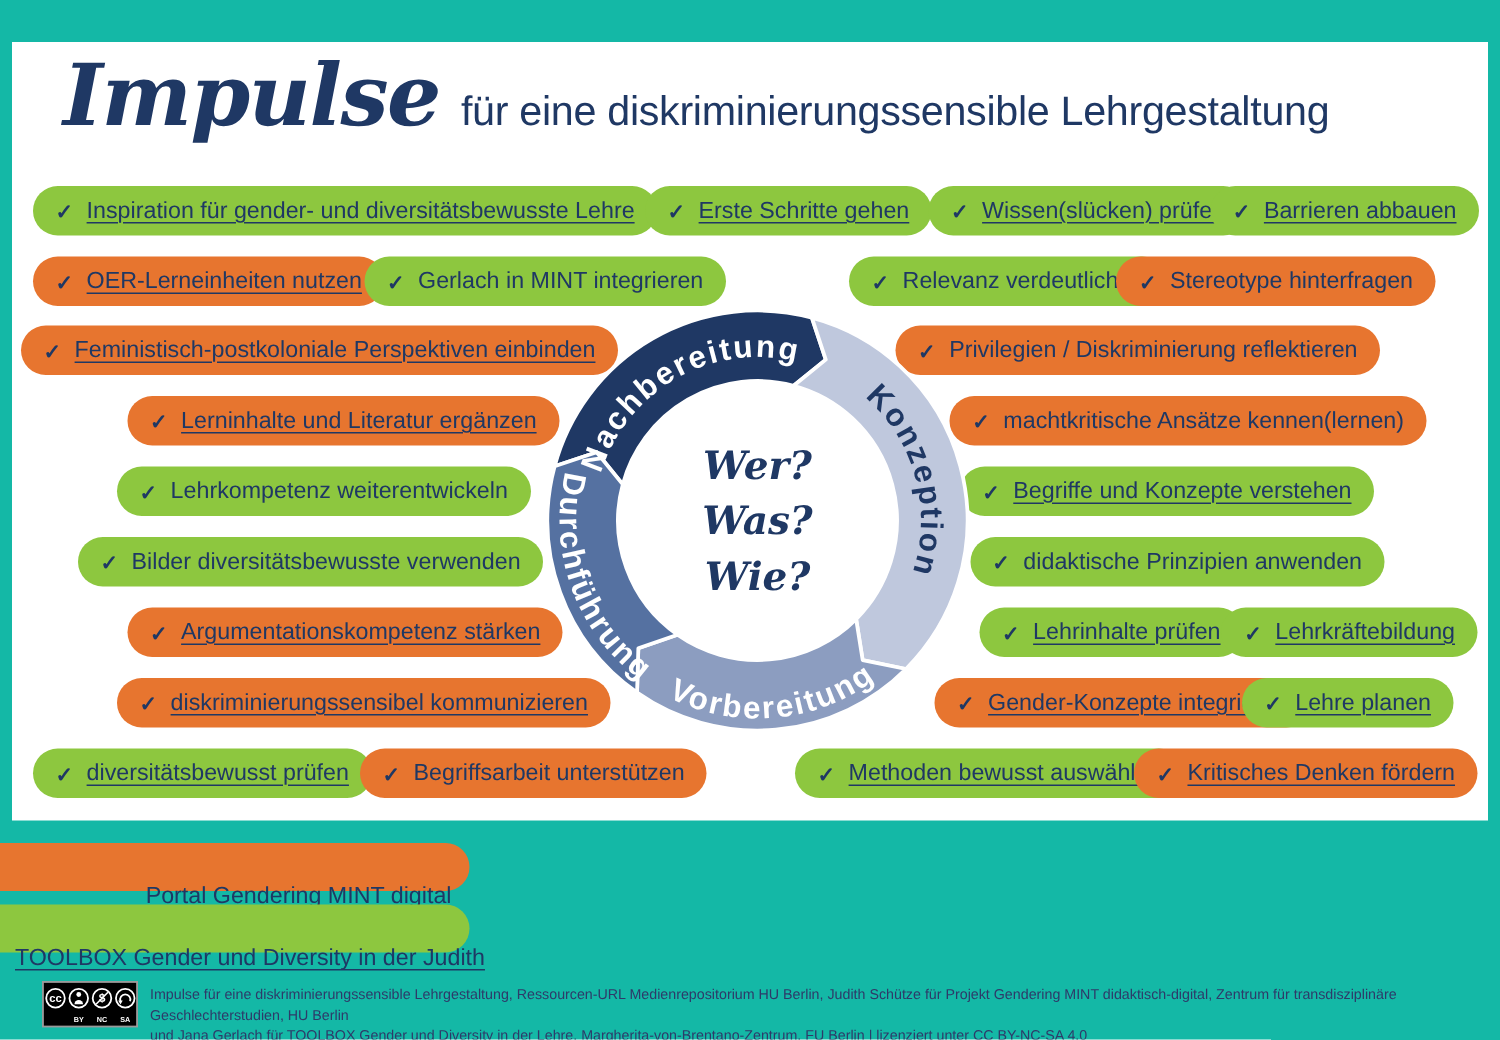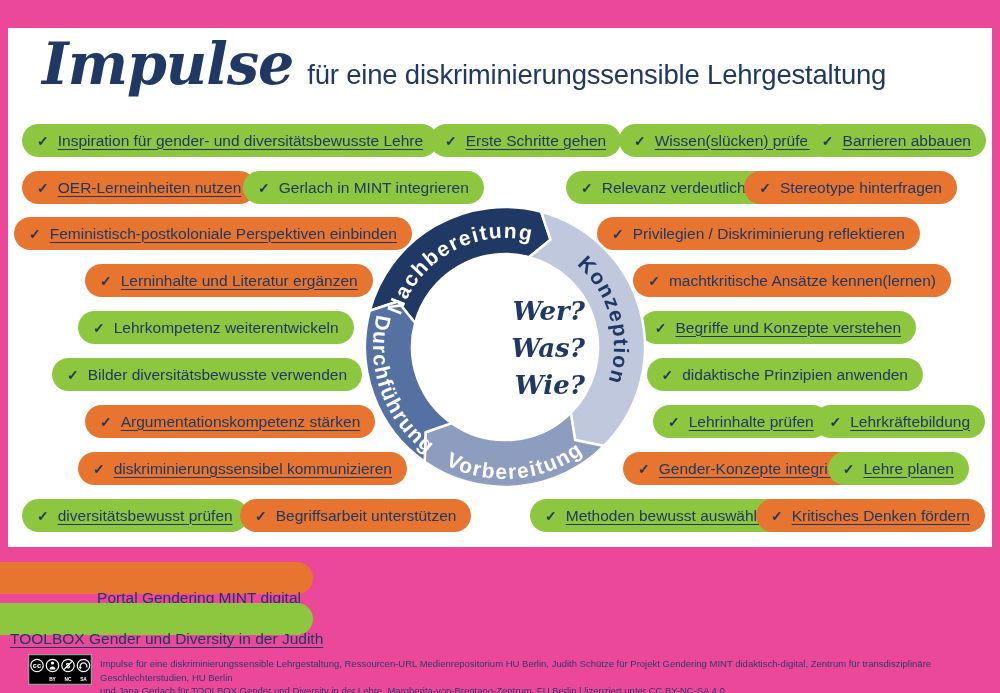--- a/index.html
+++ b/index.html
@@ -1,35 +1,35 @@
 <!DOCTYPE html>
 <html><head>
 <meta charset="utf-8">
 <style>
   html,body{margin:0;padding:0;}
   body{font-family:"Liberation Sans",sans-serif;}
-  #canvas{position:relative;width:1000px;height:693px;background:#ec4899;overflow:hidden;}
+  #canvas{position:relative;width:1000px;height:693px;background:#14b8a6;overflow:hidden;}
   #panel{position:absolute;left:8px;top:28px;width:984px;height:519px;background:#ffffff;}
 
   
   #title{position:absolute;left:42px;top:30px;display:flex;align-items:baseline;gap:14px;color:#1F3864;white-space:nowrap;}
   #title .t-script{font-family:"DejaVu Serif",serif;font-style:italic;font-weight:800;font-size:57px;letter-spacing:-1px;}
   #title .t-rest{font-size:27.5px;font-weight:500;letter-spacing:-0.2px;}
 
   
   .badge{position:absolute;height:33px;display:inline-flex;align-items:center;gap:9px;
          padding:0 15px;border-radius:17px;color:#1F3864;font-size:15.5px;font-weight:500;
          white-space:nowrap;box-sizing:border-box;cursor:pointer;}
   .badge .chk{font-weight:700;font-size:14px;}
   .badge .lbl.u{text-decoration:underline;text-decoration-thickness:1px;text-underline-offset:2.5px;}
 
   
   #cycle-svg{position:absolute;left:362px;top:204px;}
   .ring-label{font-family:"Liberation Sans",sans-serif;font-weight:700;font-size:21px;letter-spacing:1.5px;}
-  #center-text{position:absolute;left:425px;top:293px;width:160px;text-align:right;color:#1F3864;
+  #center-text{position:absolute;left:425px;top:293px;width:160px;text-align:center;color:#1F3864;
                font-family:"DejaVu Serif",serif;font-style:italic;font-weight:800;font-size:26px;line-height:37px;}
 
   
   .banner{position:absolute;left:0;height:32px;width:313px;border-radius:0 16px 16px 0;
           display:flex;align-items:center;color:#1F3864;font-size:15.5px;font-weight:500;
           box-sizing:border-box;cursor:pointer;white-space:nowrap;}
   .banner .lbl{text-decoration:underline;text-decoration-thickness:1px;text-underline-offset:2.5px;margin-top:40px;}
   #banner-portal{top:562px;background:#E7752F;justify-content:flex-end;padding-right:12px;}
   #banner-toolbox{top:603px;background:#8DC73F;justify-content:flex-start;padding-left:10px;}
 

